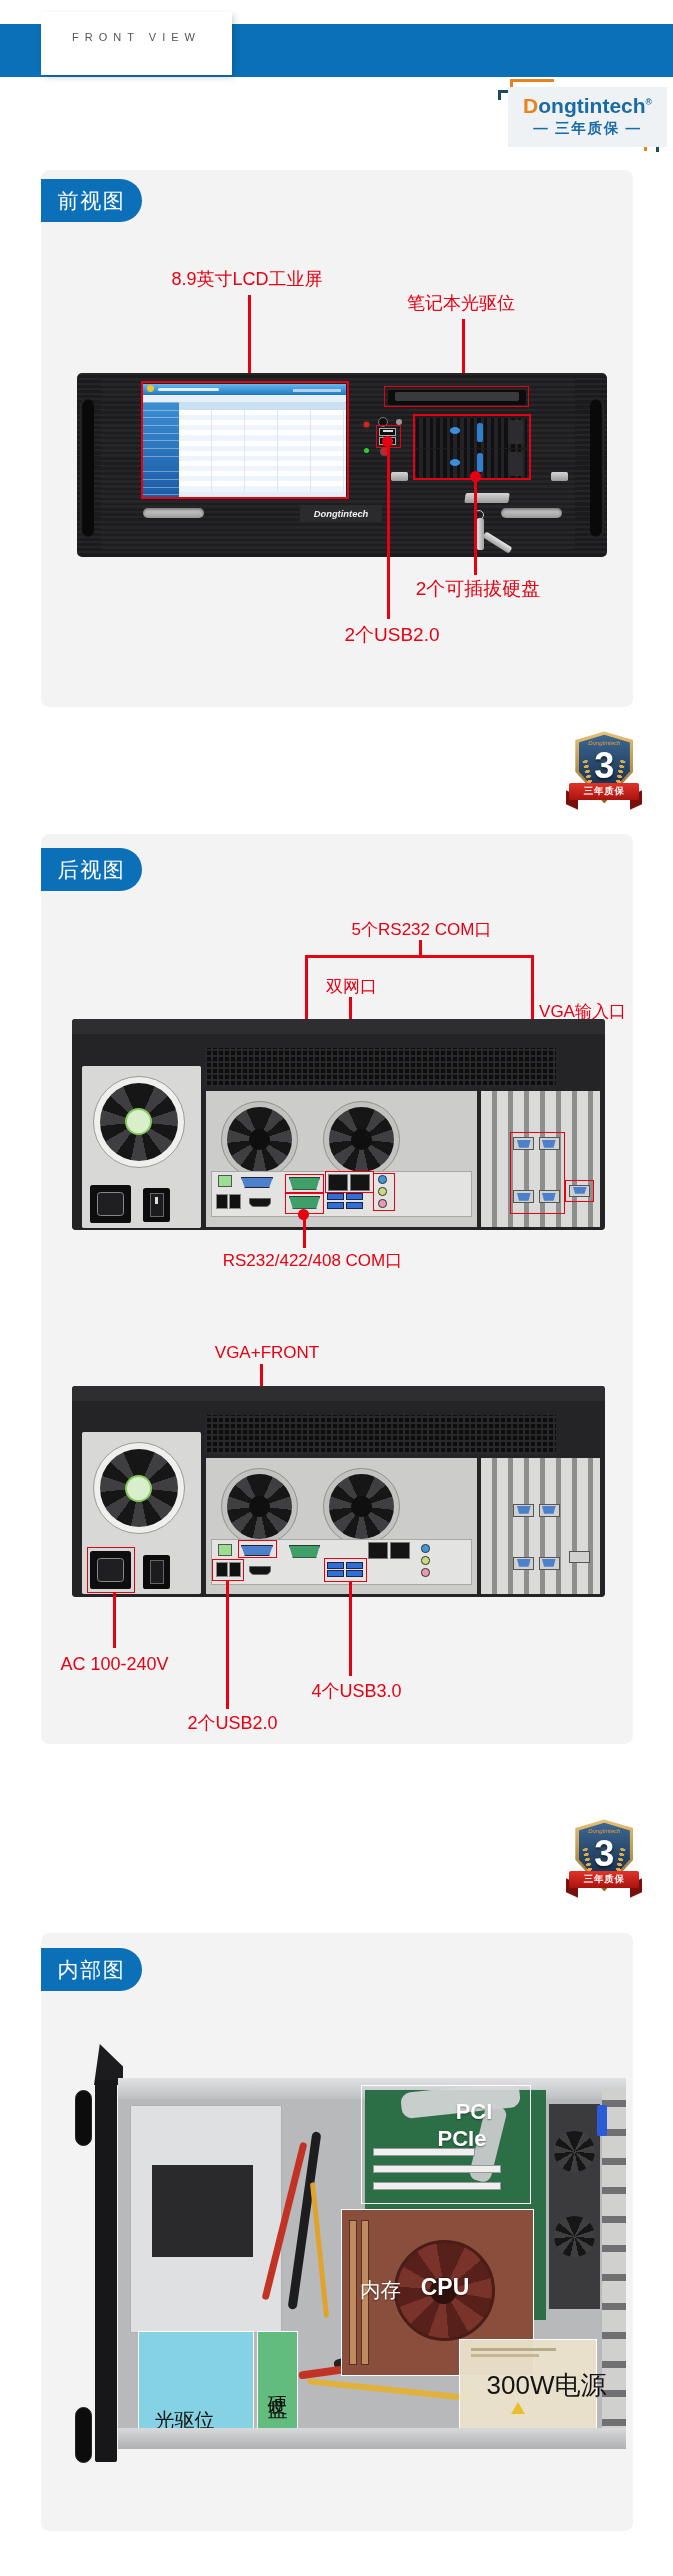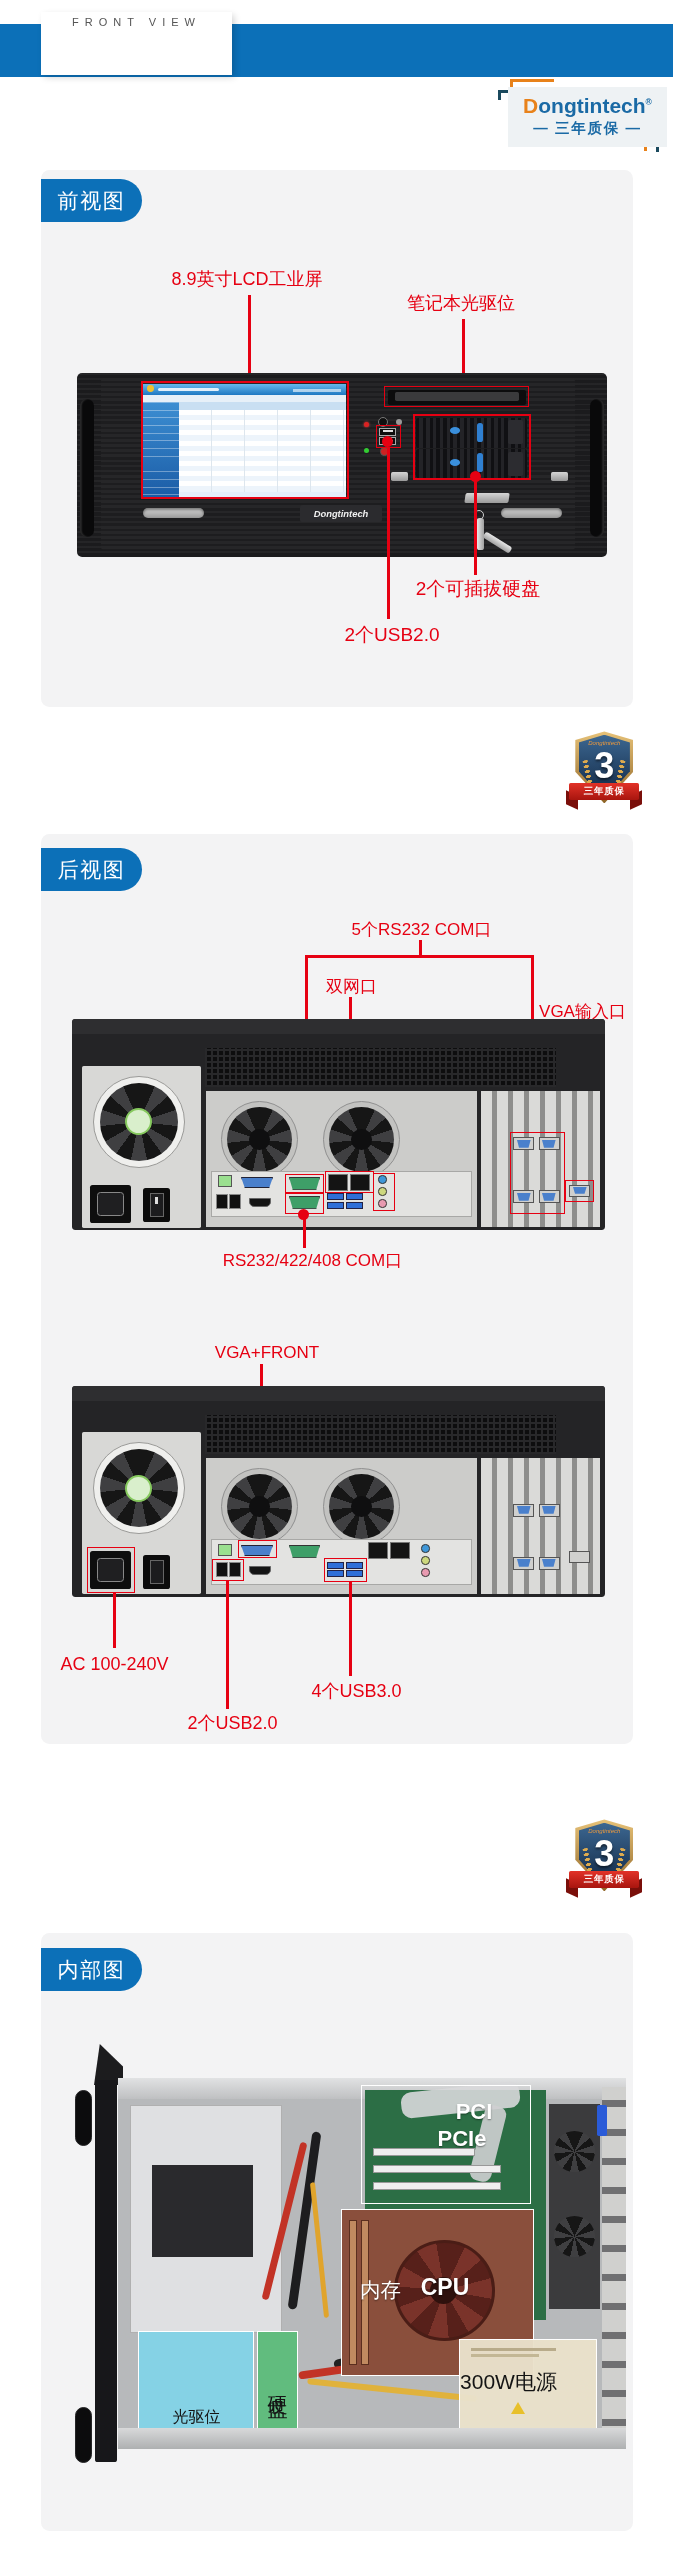--- a/index.html
+++ b/index.html
@@ -21,21 +21,21 @@
   .wlabel{position:absolute;color:#fff;text-align:center;text-shadow:0 0.9px 1.7px rgba(0,0,0,.45)}
   .blabel{position:absolute;color:#141414;text-align:center;font-weight:500}
 </style>
 </head>
 <body>
 
 <div id="page">
 
   <div class="abs" style="left:0;top:24px;width:673px;height:53px;background:#0c70b8"></div>
   <div class="abs" style="left:41px;top:12px;width:191px;height:63px;background:#fff;box-shadow:2.6px 3.4px 6.8px rgba(0,0,0,.18);z-index:2;text-align:center">
-    <div style="font-size:11px;color:#555;letter-spacing:6px;margin-top:4px">FRONT VIEW</div>
+    <div style="font-size:11px;color:#555;letter-spacing:6px;margin-top:19px">FRONT VIEW</div>
   </div>
 
   <div class="abs" style="left:510px;top:79px;width:44px;height:2.6px;background:#e8821a"></div>
   <div class="abs" style="left:510px;top:79px;width:2.6px;height:12.8px;background:#e8821a"></div>
   <div class="abs" style="left:498px;top:90px;width:34px;height:2.6px;background:#1b4a5e"></div>
   <div class="abs" style="left:498px;top:90px;width:2.6px;height:10.2px;background:#1b4a5e"></div>
   <div class="abs" style="left:644px;top:136px;width:2.6px;height:15.3px;background:#e8821a"></div>
   <div class="abs" style="left:656px;top:131px;width:2.6px;height:20.5px;background:#1b4a5e"></div>
   <div class="abs" style="left:508px;top:87px;width:159px;height:60px;background:#eef2f4;text-align:center;z-index:1">
     <div style="font-size:21px;font-weight:bold;margin-top:6.8px;color:#1a6aa5">
@@ -323,25 +323,25 @@
 
   <div class="abs" style="left:341px;top:2209px;width:193px;height:167px;border:1.7px solid #fff;background:#8a4f3c"></div>
   <div class="abs" style="left:349px;top:2220px;width:7.7px;height:145px;background:#c08a60;border:0.9px solid #5a2e1e"></div>
   <div class="abs" style="left:361px;top:2220px;width:7.7px;height:145px;background:#c08a60;border:0.9px solid #5a2e1e"></div>
   <div class="abs" style="left:394px;top:2240px;width:101px;height:101px;border-radius:50%;background:repeating-conic-gradient(#57201a 0deg 25deg,#7a332a 25deg 50deg);border:3.4px solid #4a1d16"></div>
   <div class="abs" style="left:430px;top:2277px;width:27px;height:27px;border-radius:50%;background:#2e110d"></div>
   <div class="wlabel" style="left:348px;top:2276px;width:65px;font-size:20.5px">内存</div>
   <div class="wlabel" style="left:411px;top:2274px;width:68px;font-size:23px;font-weight:bold">CPU</div>
 
   <div class="abs" style="left:138px;top:2331px;width:116px;height:102px;background:rgba(128,212,232,.92);border:1.7px solid #fff"></div>
-  <div class="blabel" style="left:147px;top:2407px;width:99px;font-size:16px">光驱位</div>
+  <div class="blabel" style="left:135px;top:2407px;width:99px;font-size:20px">光驱位</div>
   <div class="abs" style="left:257px;top:2331px;width:41px;height:102px;background:rgba(92,188,122,.95);border:1.7px solid #fff;display:flex;align-items:center;justify-content:center">
     <span style="writing-mode:vertical-rl;font-size:20.5px;color:#141414;font-weight:500;letter-spacing:3.4px">硬盘</span>
   </div>
   <div class="abs" style="left:459px;top:2339px;width:138px;height:94px;background:rgba(233,225,202,.97);border:1.7px solid #fff"></div>
   <div class="abs" style="left:471px;top:2348px;width:85px;height:2.6px;background:#b8ab8a"></div>
   <div class="abs" style="left:471px;top:2354px;width:68px;height:2.6px;background:#c3b795"></div>
-  <div class="blabel" style="left:448px;top:2368px;width:121px;font-size:21px">300W电源</div>
+  <div class="blabel" style="left:486px;top:2368px;width:121px;font-size:26px">300W电源</div>
   <div class="abs" style="left:511px;top:2402px;width:0;height:0;border-left:7.7px solid transparent;border-right:7.7px solid transparent;border-bottom:12.8px solid #e8c02a"></div>
   <div class="abs" style="left:118px;top:2428px;width:508px;height:20.5px;background:linear-gradient(180deg,#d8d9da,#aeb0b1)"></div>
 
 </div>
 
 
 </body></html>

